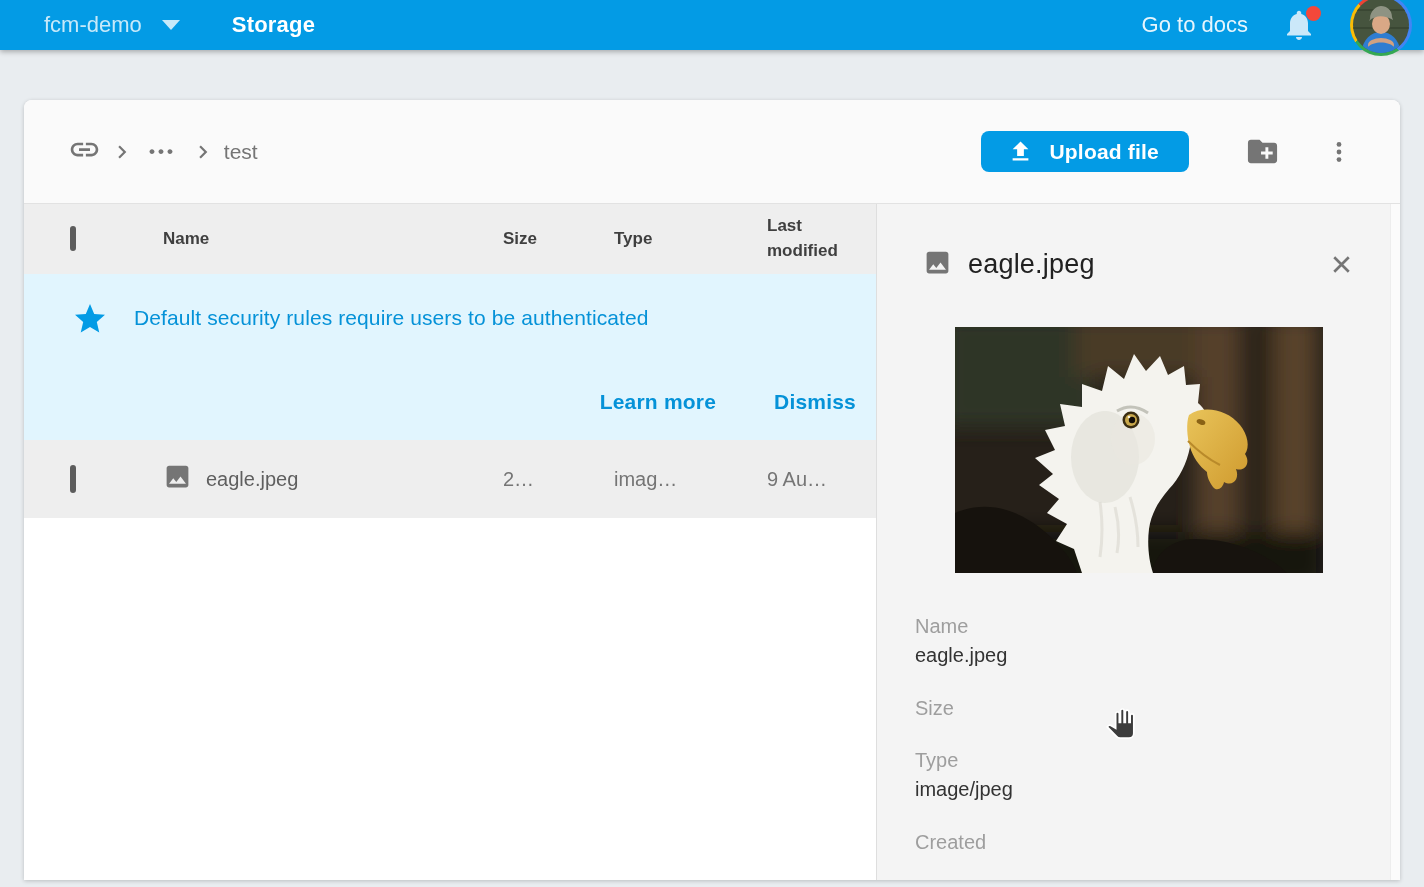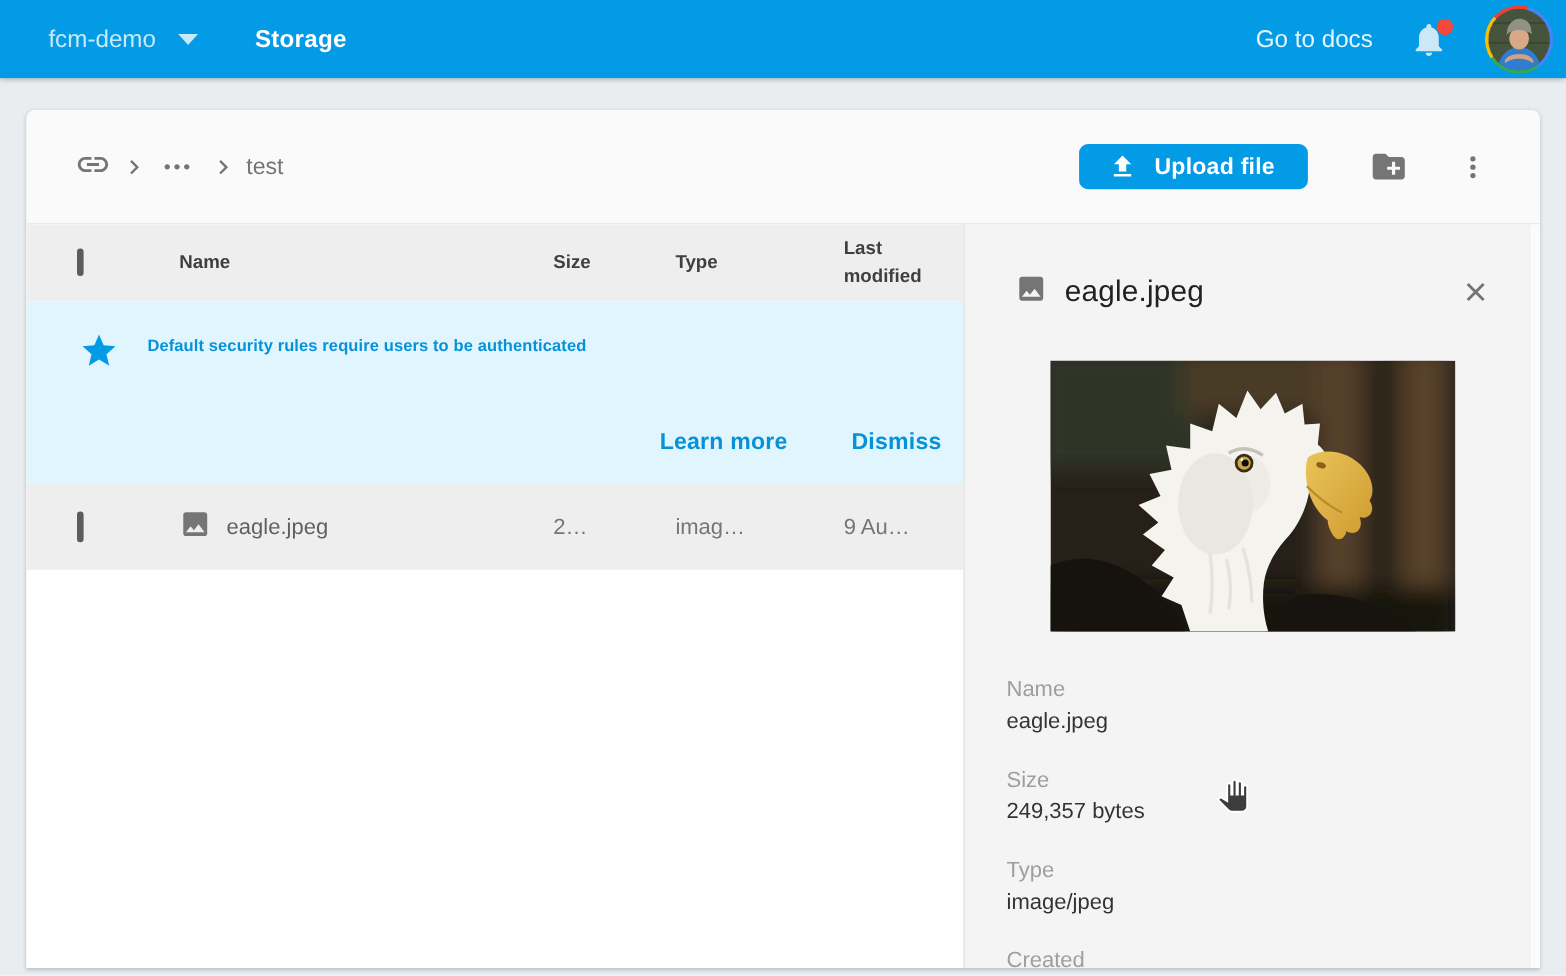--- a/index.html
+++ b/index.html
@@ -5,21 +5,21 @@
   * { box-sizing: border-box; margin: 0; padding: 0; }
   html, body { width: 1424px; height: 887px; overflow: hidden; }
   body {
     font-family: "Liberation Sans", sans-serif;
     background: #e9edf0;
     position: relative;
     color: #424242;
   }
   
   .topbar {
-    height: 71px;
+    height: 50px;
     background: var(--topbar-bg, #039be5);
     display: flex; align-items: center;
     padding: 0 12px 0 44px;
     box-shadow: 0 2px 5px rgba(0,0,0,.28);
     position: relative; z-index: 3;
   }
   .project-selector { display: flex; align-items: center; gap: 20px; cursor: pointer; }
   .project-name { font-size: 22px; color: rgba(255,255,255,.78); }
   .caret {
     width: 0; height: 0;
@@ -93,21 +93,21 @@
   }
 
   
   .banner {
     flex: 0 0 166px; background: var(--banner-bg, #e1f5fe);
     display: flex; flex-direction: column;
     padding: 27px 20px 26px 48px;
   }
   .banner-top { display: flex; align-items: flex-start; gap: 26px; }
   .banner-top svg { width: 36px; height: 36px; flex: 0 0 auto; }
-  .banner-msg { font-size: 15px; font-weight: 700; color: var(--banner-text, #0592d8); padding-top: 5px; letter-spacing: .1px; }
+  .banner-msg { font-size: 21px; font-weight: 400; color: var(--banner-text, #0592d8); padding-top: 5px; letter-spacing: .1px; }
   .banner-actions { margin-top: auto; display: flex; justify-content: flex-end; gap: 58px; }
   .banner-actions button {
     background: none; border: none; cursor: pointer; font-family: inherit;
     font-size: 21px; font-weight: 700; color: var(--banner-text, #0592d8); letter-spacing: .2px;
   }
 
   
   .trow {
     flex: 0 0 78px; background: #eeeeee;
     display: flex; align-items: center;
@@ -305,21 +305,20 @@
         <circle cx="174" cy="90" r="1.3" fill="#ffffff" opacity="0.85"></circle>
       </svg>
 
       <div class="fields">
         <div class="field">
           <div class="field-label">Name</div>
           <div class="field-value">eagle.jpeg</div>
         </div>
         <div class="field">
           <div class="field-label">Size</div>
-          <div class="field-value">249,357 bytes</div>
         </div>
         <div class="field">
           <div class="field-label">Type</div>
           <div class="field-value">image/jpeg</div>
         </div>
         <div class="field">
           <div class="field-label">Created</div>
           <div class="field-value"></div>
         </div>
       </div>

